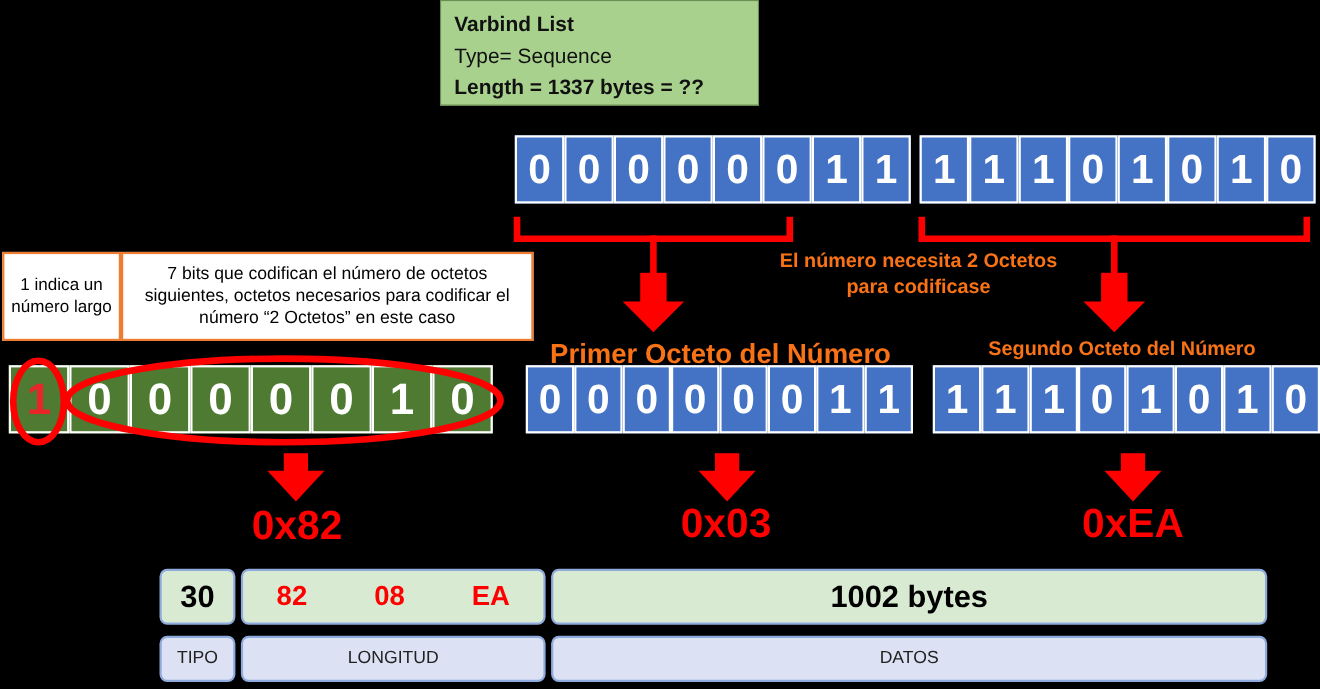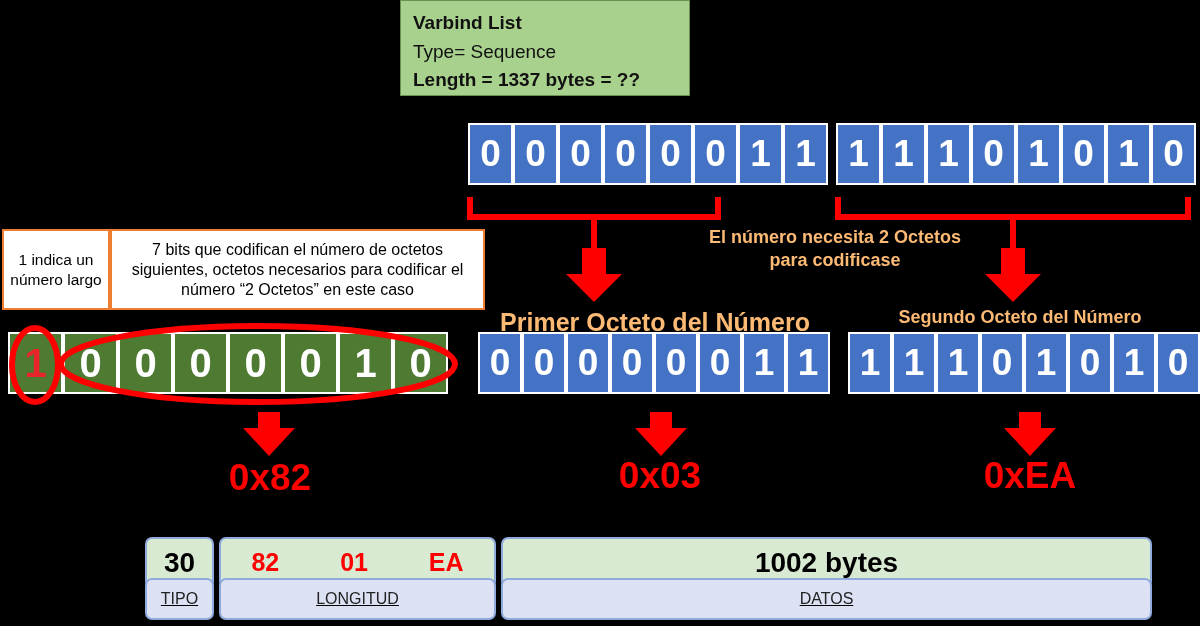--- a/index.html
+++ b/index.html
@@ -52,43 +52,43 @@
   .wbox{
     position:absolute; background:#fff; border:2px solid #ed7d31;
     display:flex; align-items:center; justify-content:center;
     text-align:center; color:#000; line-height:1.25;
   }
   #wbox-small{ left:2px; top:229px; width:108px; height:81px; font-size:15.5px; padding:2px 4px; }
   #wbox-large{ left:110px; top:229px; width:375px; height:81px; font-size:16px; padding:12px 8px; }
 
   
   .redlabel{
-    position:absolute; color:#fdba74; font-weight:bold;
+    position:absolute; color:#f97316; font-weight:bold;
     text-align:center; line-height:1.3;
   }
   #lbl-needs2 { left:690px; top:226px; width:290px; font-size:18px; }
   #lbl-primer { left:470px; top:306px; width:370px; font-size:25px; }
   #lbl-segundo{ left:840px; top:306px; width:360px; font-size:18px; }
 
   .hexlabel{
     position:absolute; color:#ff0000; font-weight:bold; font-size:37px;
     text-align:center;
   }
   #hex-82 { left:170px; top:457px; width:200px; }
   #hex-03 { left:560px; top:455px; width:200px; }
   #hex-ea { left:930px; top:455px; width:200px; }
 
   
   .tlv { position:absolute; }
   .tlv .seg{
     position:absolute; border:2px solid #8faadc; border-radius:7px;
     display:flex; align-items:center; justify-content:center;
   }
-  .tlv.green .seg{ background:#d9ead3;margin-top:20px; }
-  .tlv.blue  .seg{ background:#dce2f4;text-decoration:underline; }
+  .tlv.green .seg{ background:#d9ead3; }
+  .tlv.blue  .seg{ background:#dce2f4; }
 
   #tlv-value { left:0; top:517px; height:51px; width:1200px; }
   #tlv-name  { left:0; top:578px; height:42px; width:1200px; }
 
   .seg-type  { left:145px; width:69px; }
   .seg-len   { left:219px; width:277px; }
   .seg-data  { left:501px; width:651px; }
   #tlv-value .seg{ height:51px; }
   #tlv-name  .seg{ height:42px; }
 
@@ -177,21 +177,21 @@
   <div class="hexlabel" id="hex-03">0x03</div>
   <div class="hexlabel" id="hex-ea">0xEA</div>
 
   <div class="tlv green" id="tlv-value">
     <div class="seg seg-type">
       <span class="tval">30</span>
     </div>
     <div class="seg seg-len">
       <div class="len-vals">
         <span class="tval-red">82</span>
-        <span class="tval-red">01</span>
+        <span class="tval-red">08</span>
         <span class="tval-red">EA</span>
       </div>
     </div>
     <div class="seg seg-data">
       <span class="tval">1002 bytes</span>
     </div>
   </div>
 
   <div class="tlv blue" id="tlv-name">
     <div class="seg seg-type">

